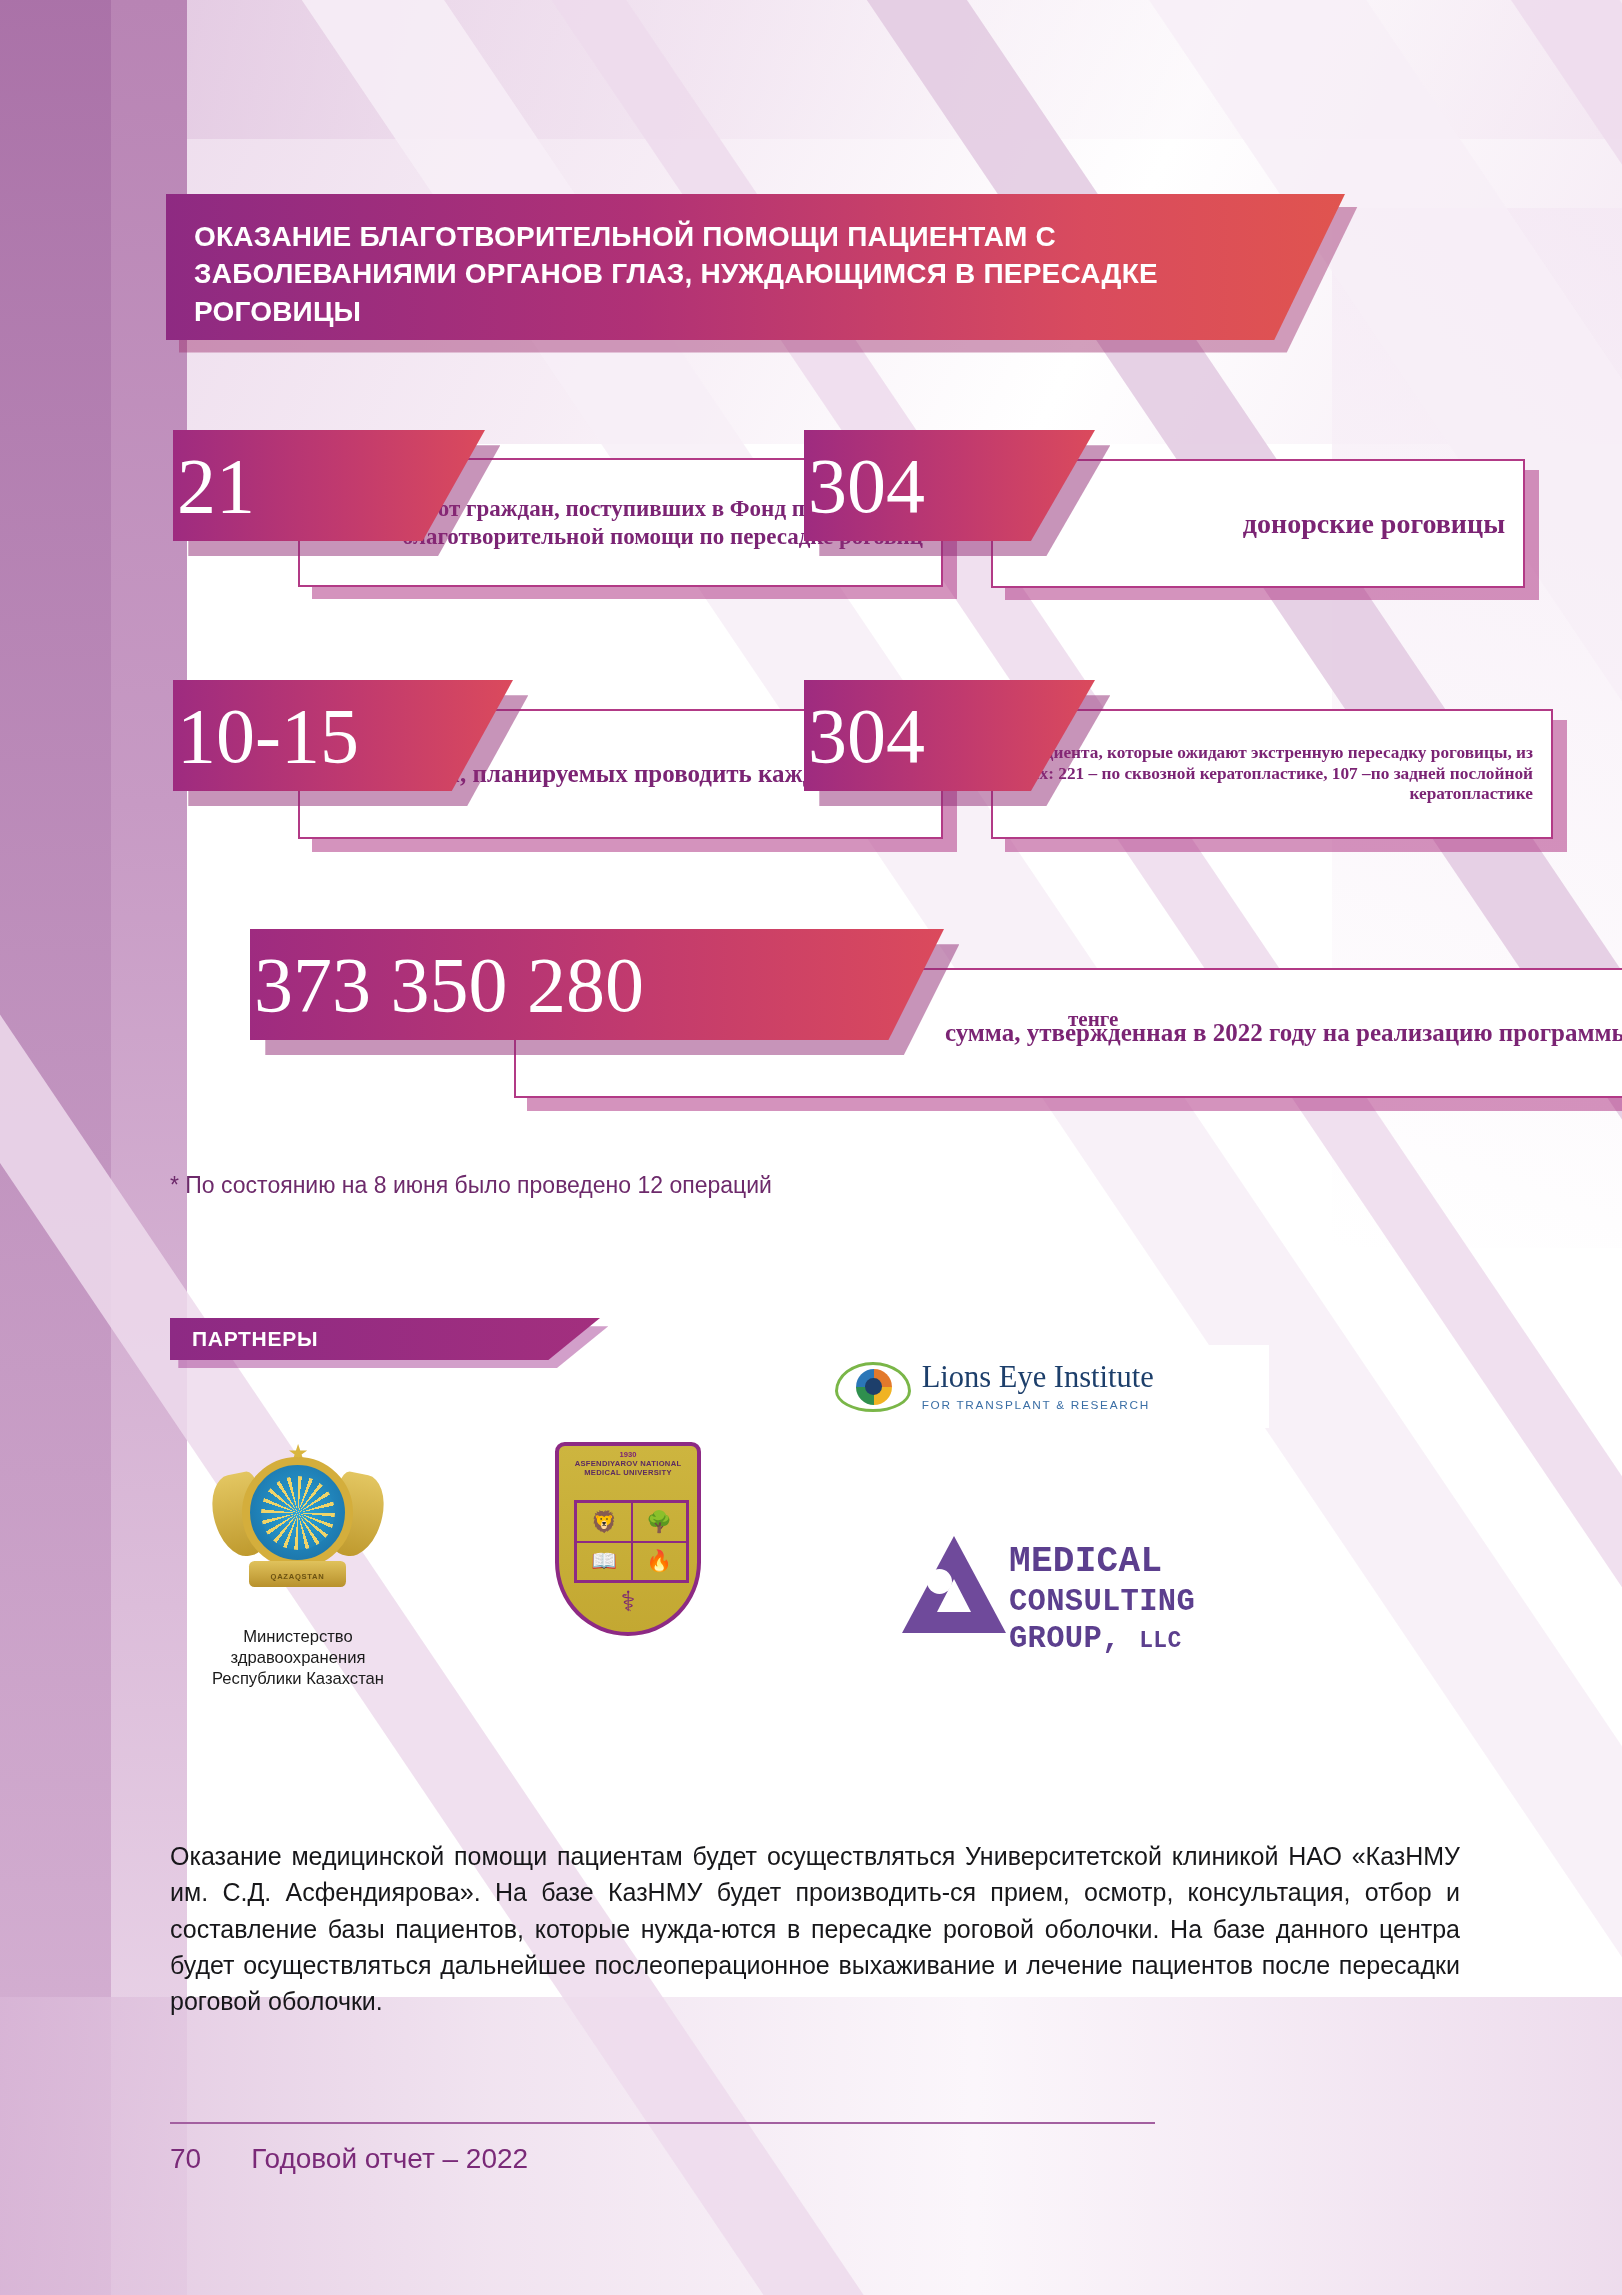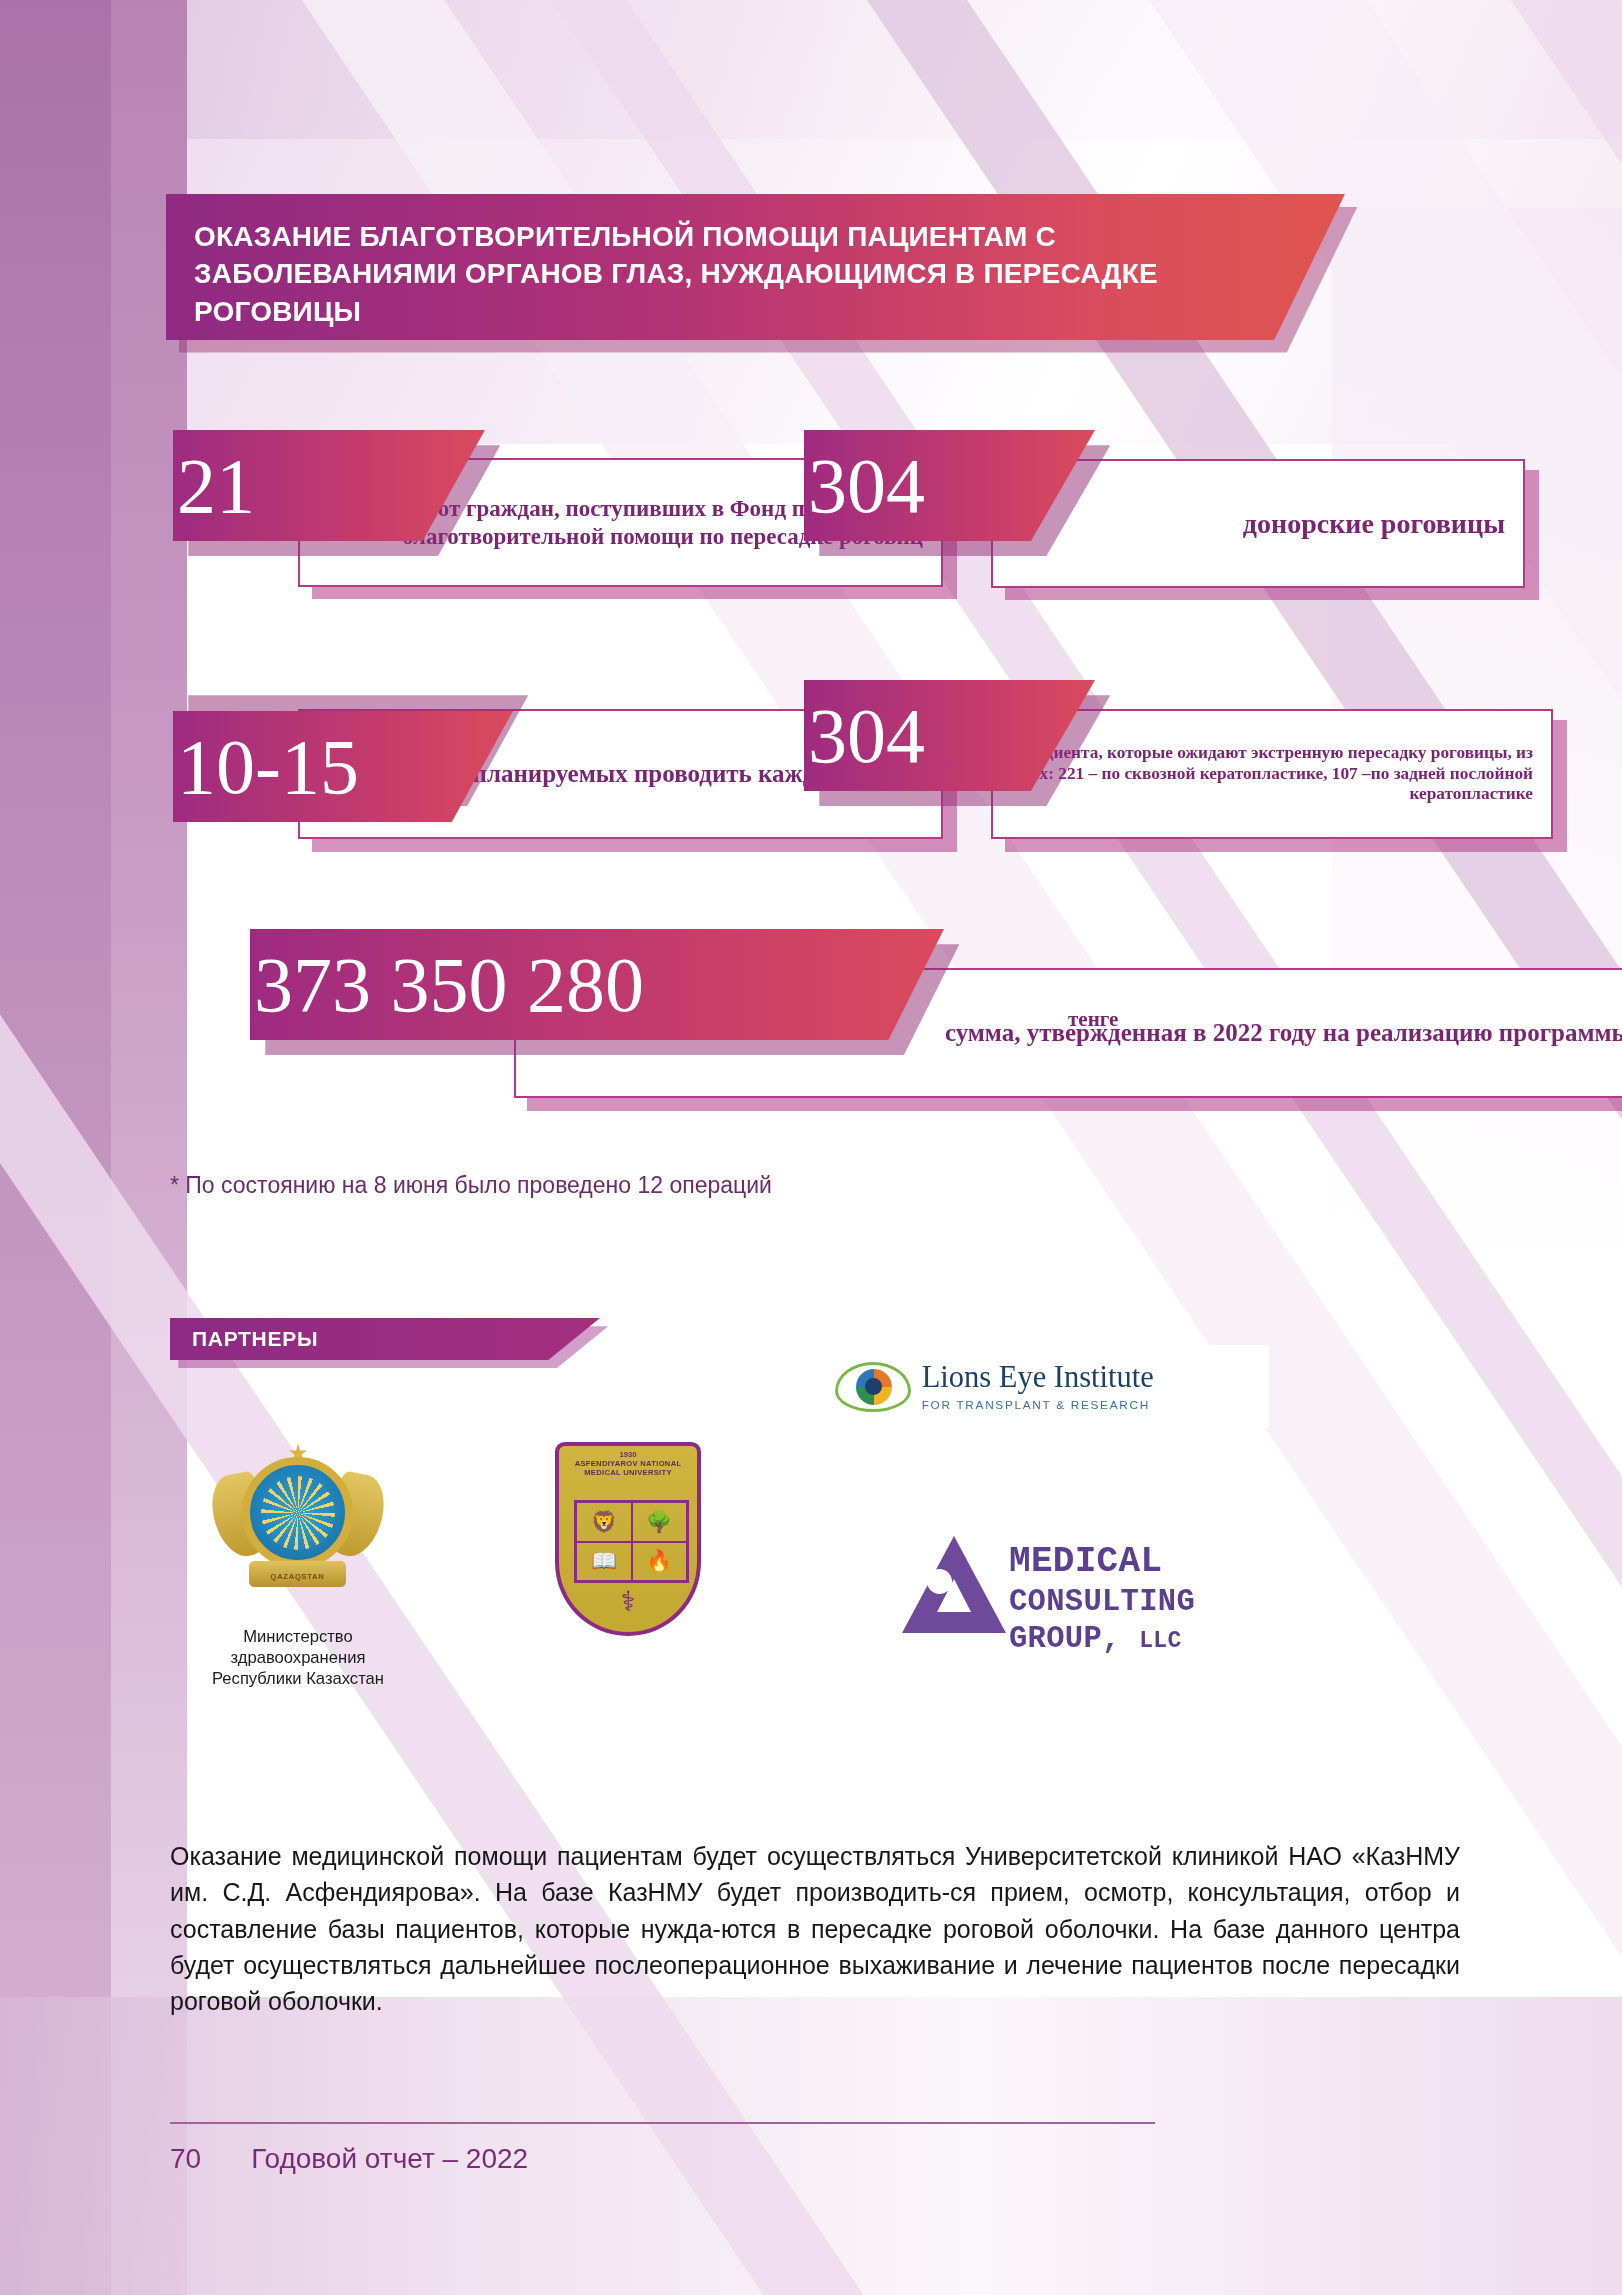--- a/index.html
+++ b/index.html
@@ -172,21 +172,21 @@
   #stat-corneas { left: 804px; top: 430px; width: 694px; height: 173px; }
   #stat-corneas .textbox-shadow { left: 201px; top: 40px; width: 534px; height: 130px; }
   #stat-corneas .textbox { left: 187px; top: 29px; width: 534px; height: 129px; font-size: 28px; }
   #stat-corneas .numbox-shadow { left: 15.3px; top: 15.3px; width: 291px; height: 111px; clip-path: polygon(0 0, 100% 0, 78% 100%, 0 100%); }
   #stat-corneas .numbox { width: 291px; height: 111px; clip-path: polygon(0 0, 100% 0, 78% 100%, 0 100%); font-size: 78px; }
 
   #stat-operations { left: 173px; top: 680px; width: 694px; height: 180px; }
   #stat-operations .textbox-shadow { left: 139px; top: 40px; width: 645px; height: 132px; }
   #stat-operations .textbox { left: 125px; top: 29px; width: 645px; height: 130px; font-size: 25px; }
   #stat-operations .numbox-shadow { left: 15.3px; top: 15.3px; width: 340px; height: 111px; clip-path: polygon(0 0, 100% 0, 82% 100%, 0 100%); }
-  #stat-operations .numbox { width: 340px; height: 111px; clip-path: polygon(0 0, 100% 0, 82% 100%, 0 100%); font-size: 78px; margin-top: 31px; }
+  #stat-operations .numbox { width: 340px; height: 111px; clip-path: polygon(0 0, 100% 0, 82% 100%, 0 100%); font-size: 78px; }
 
   #stat-waiting { left: 804px; top: 680px; width: 714px; height: 180px; }
   #stat-waiting .textbox-shadow { left: 201px; top: 40px; width: 562px; height: 132px; }
   #stat-waiting .textbox { left: 187px; top: 29px; width: 562px; height: 130px; font-size: 17.3px; }
   #stat-waiting .numbox-shadow { left: 15.3px; top: 15.3px; width: 291px; height: 111px; clip-path: polygon(0 0, 100% 0, 78% 100%, 0 100%); }
   #stat-waiting .numbox { width: 291px; height: 111px; clip-path: polygon(0 0, 100% 0, 78% 100%, 0 100%); font-size: 78px; }
 
   #stat-budget { left: 250px; top: 929px; width: 1165px; height: 194px; }
   #stat-budget .textbox-shadow { left: 277px; top: 50px; width: 1137px; height: 132px; }
   #stat-budget .textbox { left: 264px; top: 39px; width: 1137px; height: 130px; font-size: 25px; }

